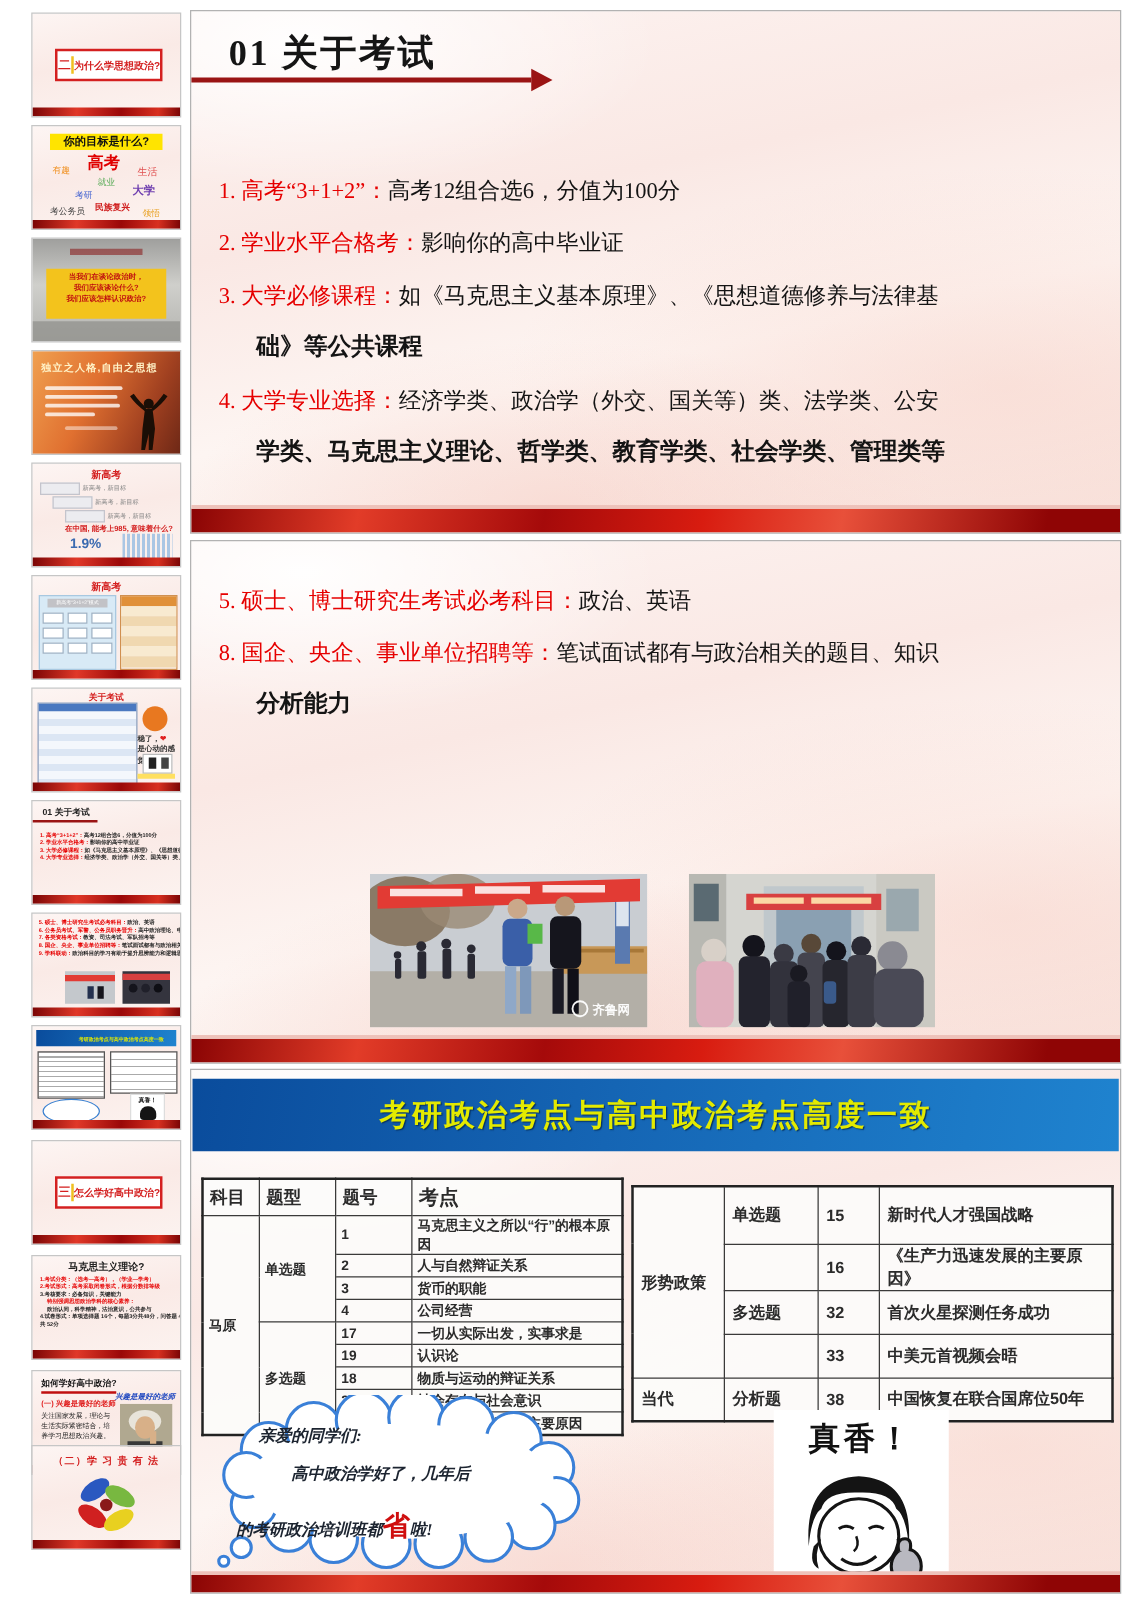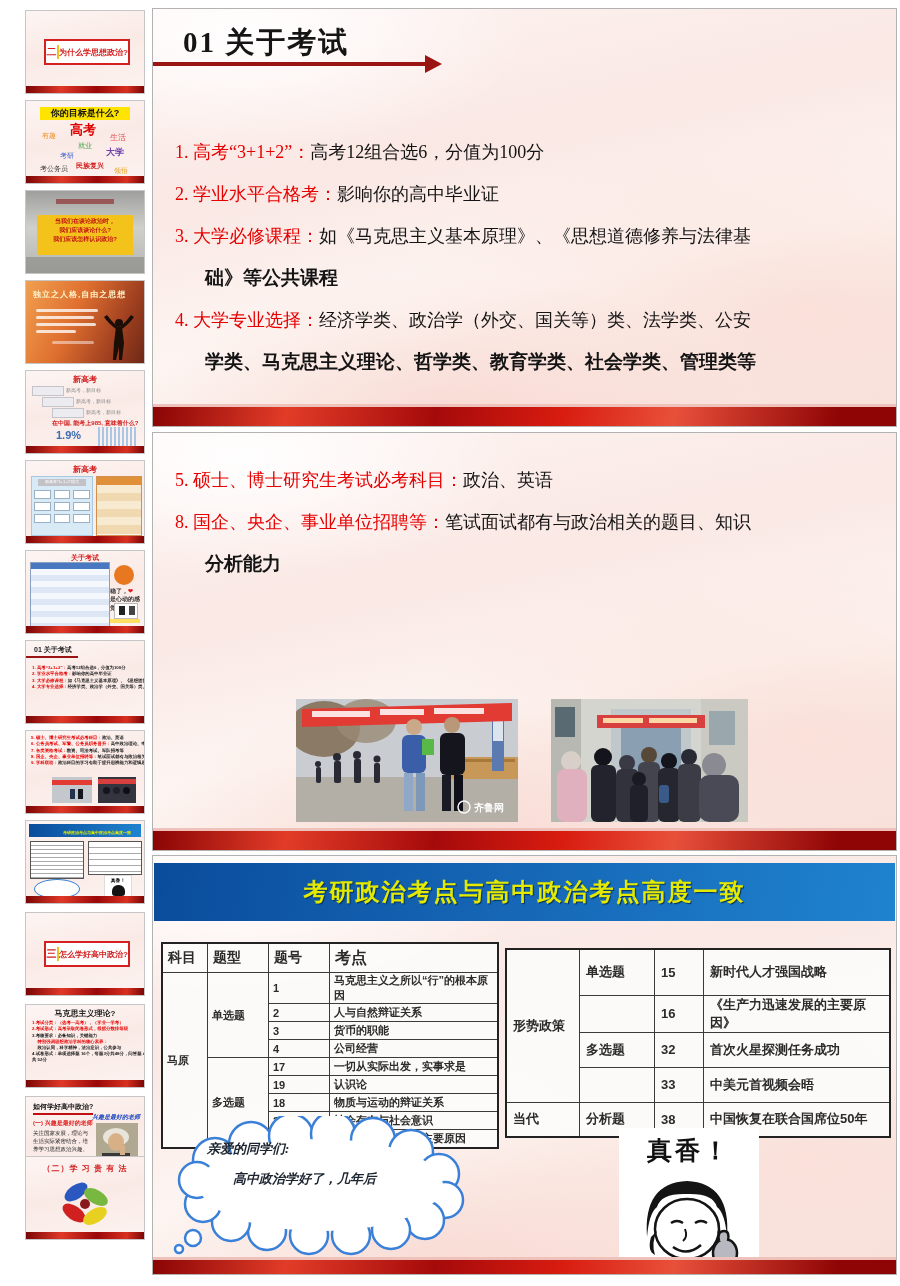--- a/index.html
+++ b/index.html
@@ -490,20 +490,23 @@
             <circle cx="60" cy="106" r="19"></circle>
             <circle cx="32" cy="88" r="18"></circle>
           <circle cx="26" cy="64" r="18"></circle>
           <circle cx="22" cy="122" r="8"></circle>
             <circle cx="8" cy="133" r="4"></circle>
         </g>
         <ellipse cx="150" cy="69" rx="122" ry="46" fill="#ffffff"></ellipse>
       </svg>
       <div class="cloudtext" style="left:36px;top:24px">亲爱的同学们:</div>
       <div class="cloudtext" style="left:62px;top:54px">高中政治学好了，几年后</div>
+      <div class="cloudtext" style="left:18px;top:90px">
+        <span>的考研政治培训班都</span><span class="sheng">省</span><span>啦!</span>
+      </div>
     </div>
 
     <div class="meme">
       <div class="mt">真香！</div>
       <svg width="136" height="100" viewBox="0 0 136 100">
         <ellipse cx="66" cy="62" rx="32" ry="30" fill="#ffffff" stroke="#141414" stroke-width="2.5"></ellipse>
         <path d="M26,70 Q22,16 66,14 Q110,16 106,70 Q104,46 96,40 Q92,26 66,27 Q40,26 36,40 Q28,46 26,70 Z" fill="#141414"></path>
         <path d="M30,70 Q26,84 34,88 Q30,76 36,64 Z" fill="#141414"></path>
         <path d="M102,70 Q106,84 98,88 Q102,76 96,64 Z" fill="#141414"></path>
         <path d="M50,56 q6,-4 12,0" stroke="#141414" stroke-width="2.5" fill="none"></path>

